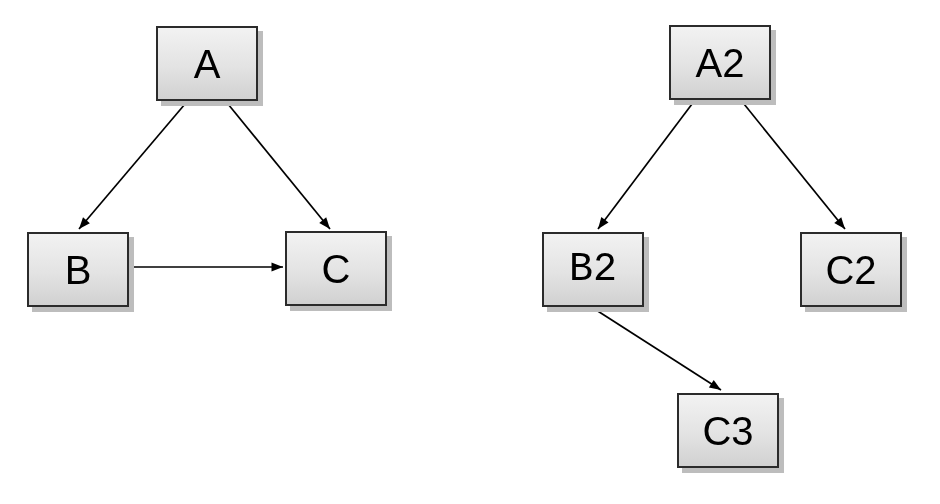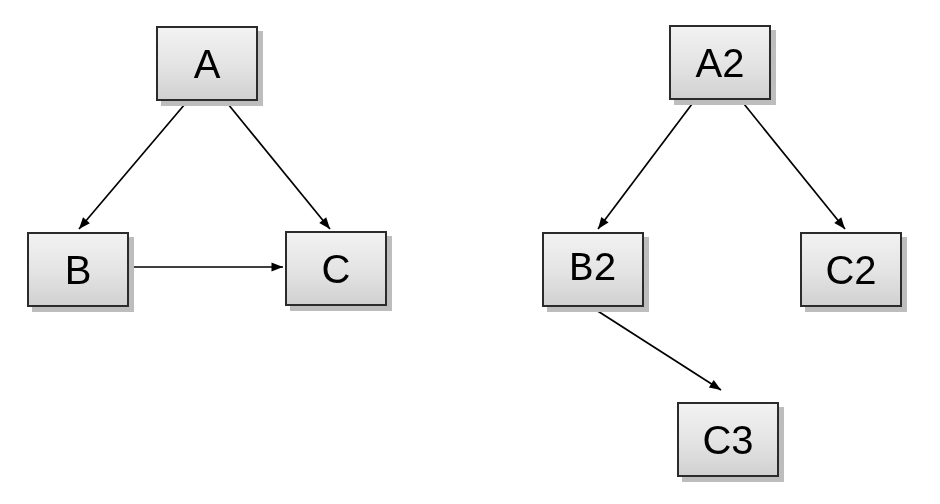--- a/index.html
+++ b/index.html
@@ -40,21 +40,21 @@
     color: #000000;
     user-select: none;
   }
   
   #node-A  { left: 156px; top:  26px; }
   #node-B  { left:  27px; top: 232px; }
   #node-C  { left: 285px; top: 231px; }
   #node-A2 { left: 669px; top:  25px; }
   #node-B2 { left: 542px; top: 232px; font-family: Liberation Mono, monospace; }
   #node-C2 { left: 800px; top: 232px; }
-  #node-C3 { left: 677px; top: 402px; }
+  #node-C3 { left: 677px; top: 393px; }
   .edge {
     stroke: #000000;
     stroke-width: 1.7;
   }
 </style>
 </head>
 <body>
 
 <div class="canvas">
 

